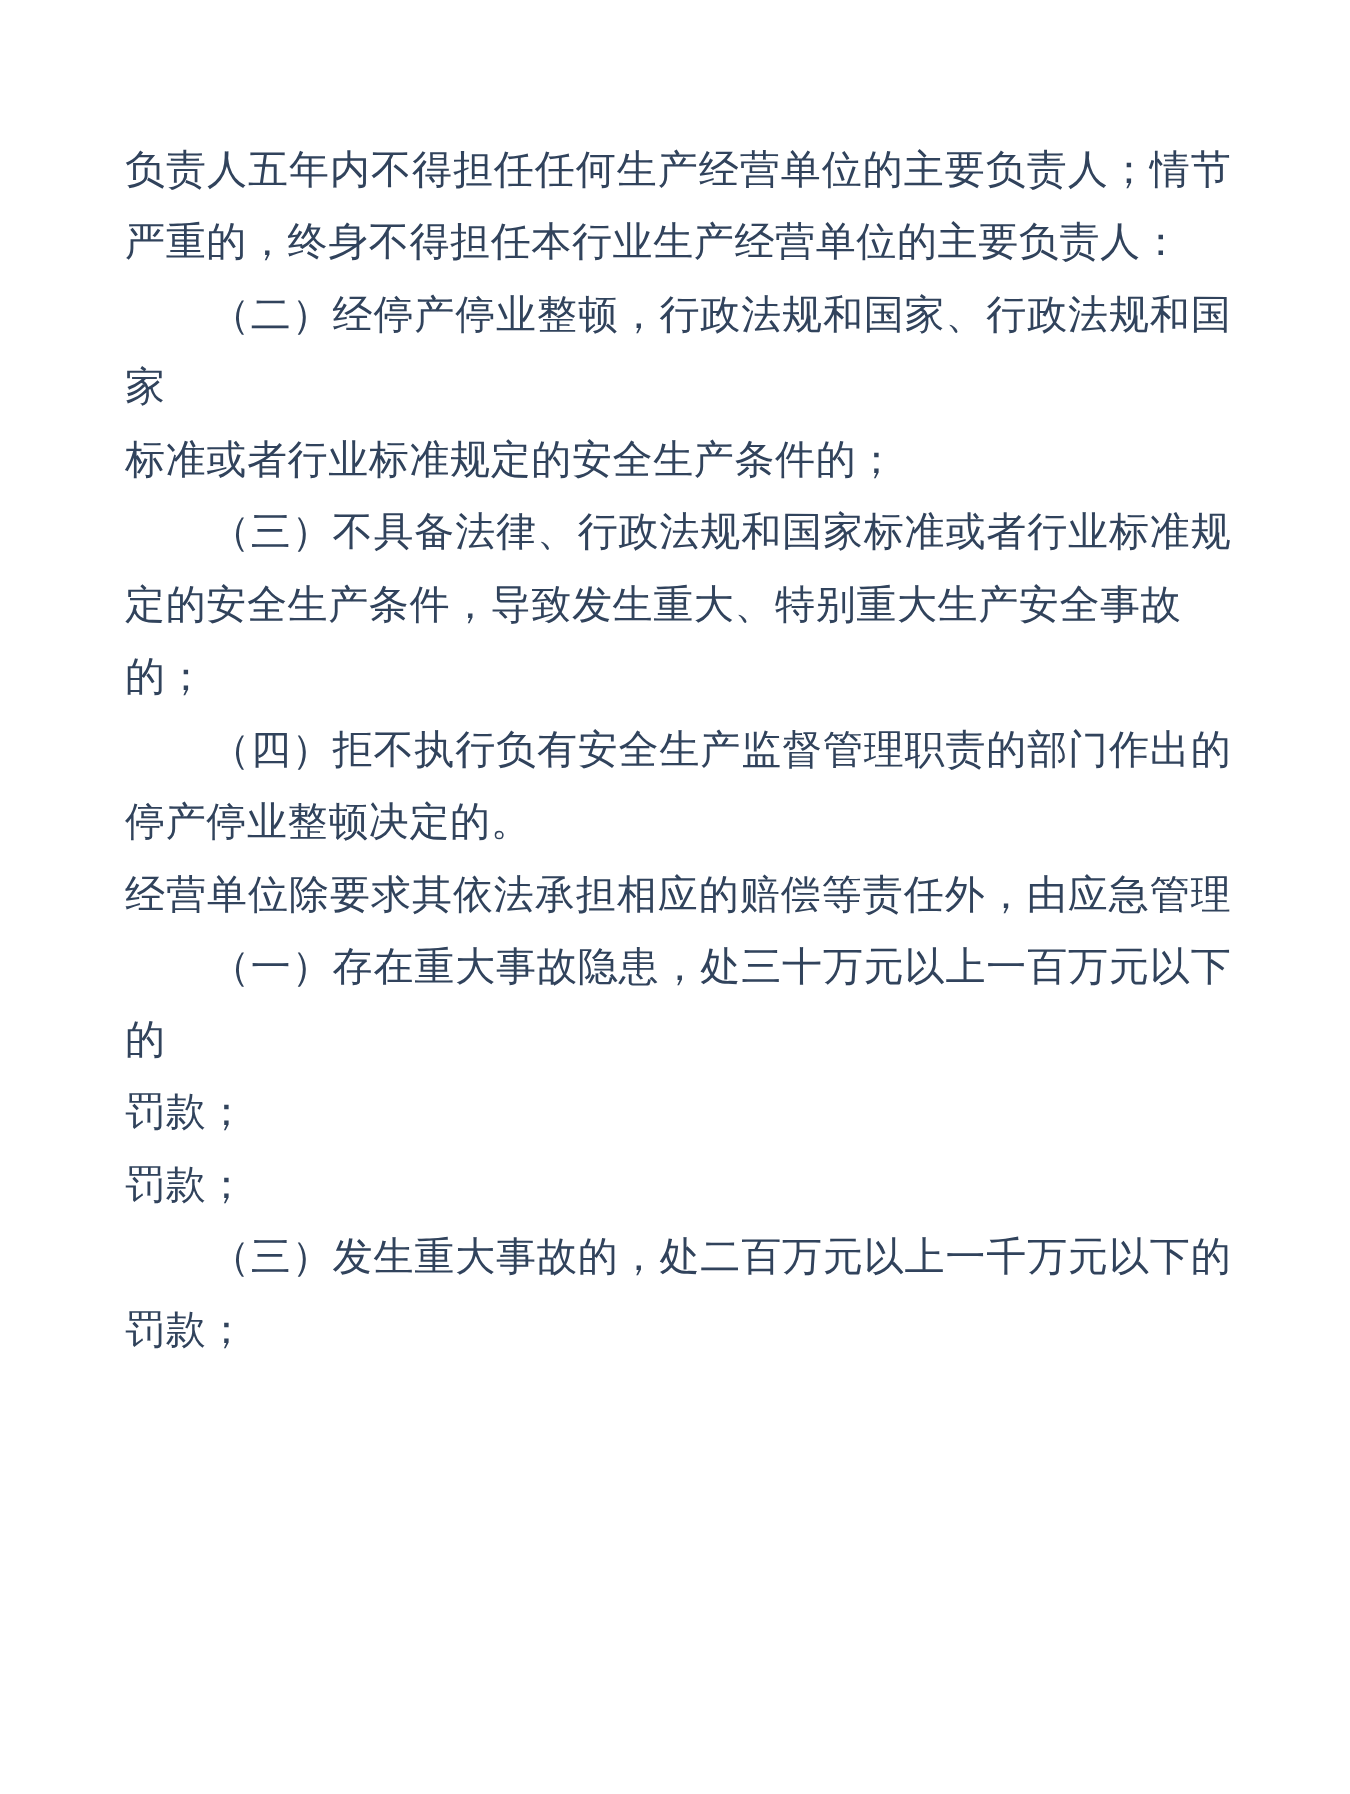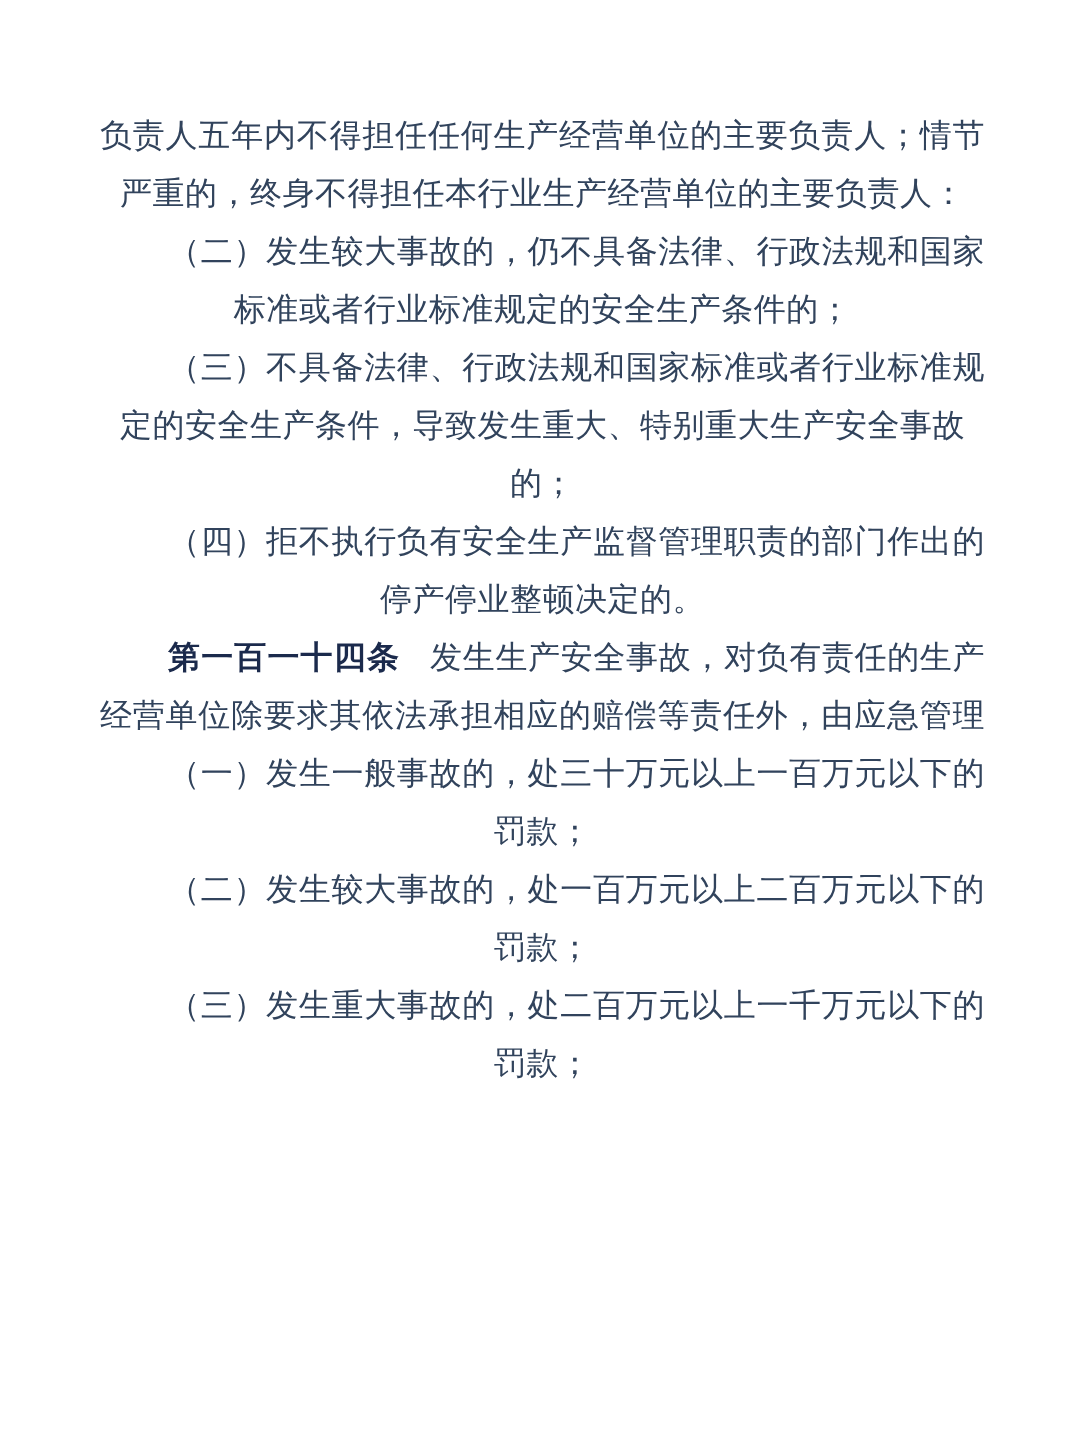--- a/index.html
+++ b/index.html
@@ -20,21 +20,21 @@
     padding: 106px 95px 0 100px;
     background: var(--page-bg);
     font-family: "DejaVu Serif", "Liberation Serif", serif;
     font-size: 32px;
     line-height: 58px;
     letter-spacing: 0.5px;
     color: var(--body-color);
   }
   .para { margin: 0; }
   .line {
-    text-align: center;
+    text-align: left;
     min-height: 58px;
   }
   
   .line.fill {
     text-align: justify;
     text-align-last: justify;
     text-justify: inter-character;
   }
   .line.indent { text-indent: 68px; }
   .art-no {
@@ -50,48 +50,44 @@
 
 <div class="page">
 
   <div class="para">
     <div class="line fill">负责人五年内不得担任任何生产经营单位的主要负责人；情节</div>
     <div class="line">严重的，终身不得担任本行业生产经营单位的主要负责人：</div>
   </div>
 
 
   <div class="para">
-    <div class="line fill indent">（二）发生较大事故的，仍不具备法律、行政法规和国家</div>
+    <div class="line fill indent">（二）经停产停业整顿，行政法规和国家、行政法规和国家</div>
     <div class="line">标准或者行业标准规定的安全生产条件的；</div>
   </div>
 
   <div class="para">
     <div class="line fill indent">（三）不具备法律、行政法规和国家标准或者行业标准规</div>
     <div class="line">定的安全生产条件，导致发生重大、特别重大生产安全事故的；</div>
   </div>
 
   <div class="para">
     <div class="line fill indent">（四）拒不执行负有安全生产监督管理职责的部门作出的</div>
     <div class="line">停产停业整顿决定的。</div>
   </div>
 
   <div class="para">
-    <div class="line fill indent">
-      <span class="art-no">第一百一十四条</span><span>发生生产安全事故，对负有责任的生产</span>
-    </div>
     <div class="line fill">经营单位除要求其依法承担相应的赔偿等责任外，由应急管理</div>
   </div>
 
   <div class="para">
-    <div class="line fill indent">（一）发生一般事故的，处三十万元以上一百万元以下的</div>
+    <div class="line fill indent">（一）存在重大事故隐患，处三十万元以上一百万元以下的</div>
     <div class="line">罚款；</div>
   </div>
 
   <div class="para">
-    <div class="line fill indent">（二）发生较大事故的，处一百万元以上二百万元以下的</div>
     <div class="line">罚款；</div>
   </div>
 
   <div class="para">
     <div class="line fill indent">（三）发生重大事故的，处二百万元以上一千万元以下的</div>
     <div class="line">罚款；</div>
   </div>
 
   <div class="para">
   </div>

